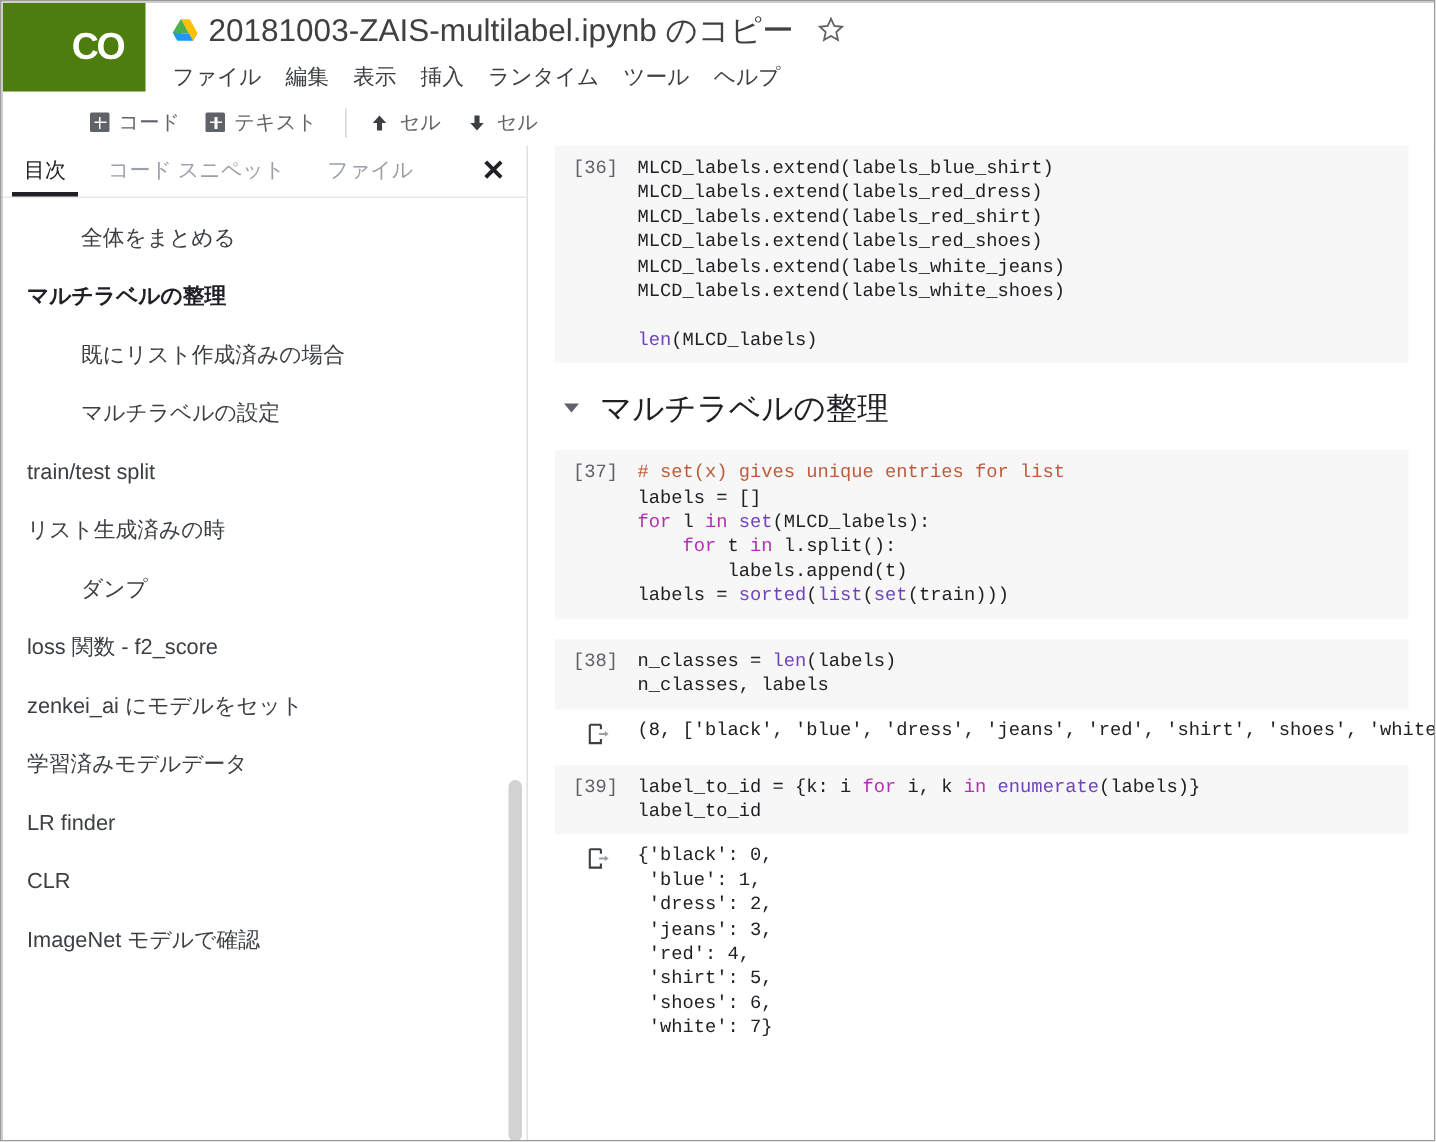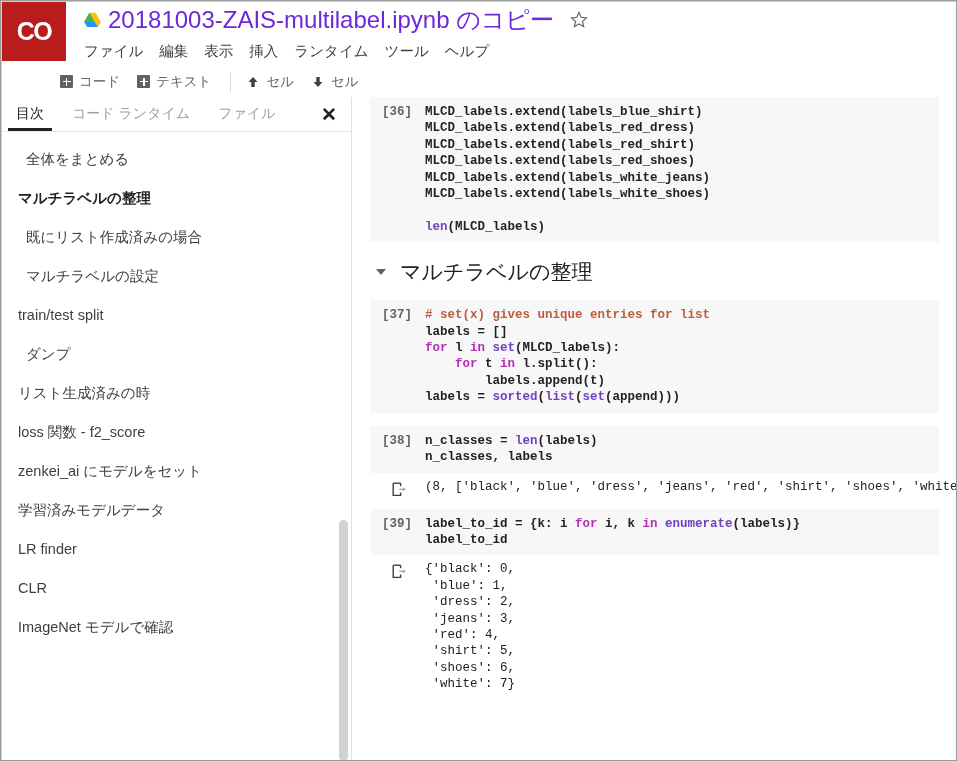--- a/index.html
+++ b/index.html
@@ -29,25 +29,26 @@
     left: 1px; top: 1px;
     width: 955px;
     height: 64px;
     background: #ffffff;
     display: flex;
     align-items: flex-start;
   }
   .logo-box {
     width: 64px;
     height: 59px;
-    background: #b91c1c;
+    background: #4d7c0f;
     display: flex;
     align-items: center;
     justify-content: center;
     flex: 0 0 auto;
+    padding-left: 31px;
   }
   .logo-text {
     color: #ffffff;
     font-family: "Liberation Sans", sans-serif;
     font-size: 25px;
     font-weight: bold;
     letter-spacing: -1.5px;
   }
   .title-area {
     flex: 1 1 auto;
@@ -59,22 +60,22 @@
     align-items: center;
     height: 30px;
   }
   .drive-icon {
     width: 17px;
     height: 16px;
     margin-right: 7px;
     flex: 0 0 auto;
   }
   .doc-title {
-    font-size: 24px;
-    color: #6d28d9;
+    font-size: 21px;
+    color: #404040;
     font-family: "Liberation Sans", sans-serif;
     white-space: nowrap;
   }
   .star-icon {
     margin-left: 16px;
     width: 18px;
     height: 18px;
     flex: 0 0 auto;
   }
   .menu-row {
@@ -218,21 +219,21 @@
     height: 39px;
     line-height: 39px;
     padding-left: 16px;
     white-space: nowrap;
     cursor: pointer;
     overflow: hidden;
     text-overflow: ellipsis;
     font-family: "Liberation Sans", sans-serif;
   }
   .toc-item.lvl1 { padding-left: 16px; }
-  .toc-item.lvl2 { padding-left: 24px; }
+  .toc-item.lvl2 { padding-left: 52px; }
   .toc-item.current { font-weight: bold; color: #202124; }
 
   .side-scroll-track {
     position: absolute;
     right: 1px;
     top: 35px;
     bottom: 0;
     width: 12px;
     background: #ffffff;
   }
@@ -259,21 +260,20 @@
 
   .cell {
     background: #f7f7f7;
     position: relative;
     padding: 7px 0 7px 0;
     margin: 0;
   }
   .cell-row {
     display: flex;
     align-items: flex-start;
-    font-weight: bold;
   }
   .cell-gutter {
     width: 55px;
     flex: 0 0 auto;
     text-align: left;
     padding-left: 12px;
     box-sizing: border-box;
     font-family: "Liberation Mono", monospace;
     font-size: 12.5px;
     color: #5f6368;
@@ -415,38 +415,38 @@
 
   <div class="body-area">
 
     <div class="sidebar">
 
       <div class="side-tabs">
         <div class="side-tab active">
           <span>目次</span>
         </div>
         <div class="side-tab">
-          <span>コード ランタイム</span>
+          <span>コード スニペット</span>
         </div>
         <div class="side-tab">
           <span>ファイル</span>
         </div>
         <div class="side-close">
           <span>✕</span>
         </div>
       </div>
 
       <div class="toc-list">
         <div class="toc-item lvl2">全体をまとめる</div>
         <div class="toc-item lvl1 current">マルチラベルの整理</div>
         <div class="toc-item lvl2">既にリスト作成済みの場合</div>
         <div class="toc-item lvl2">マルチラベルの設定</div>
         <div class="toc-item lvl1">train/test split</div>
+        <div class="toc-item lvl1">リスト生成済みの時</div>
         <div class="toc-item lvl2">ダンプ</div>
-        <div class="toc-item lvl1">リスト生成済みの時</div>
         <div class="toc-item lvl1">loss 関数 - f2_score</div>
         <div class="toc-item lvl1">zenkei_ai にモデルをセット</div>
         <div class="toc-item lvl0">学習済みモデルデータ</div>
         <div class="toc-item lvl0">LR finder</div>
         <div class="toc-item lvl1">CLR</div>
         <div class="toc-item lvl0">ImageNet モデルで確認</div>
       </div>
 
       <div class="side-scroll-track">
         <div class="side-scroll-thumb" style="top:388px; bottom:0;"></div>
@@ -477,21 +477,21 @@
         </div>
 
         <div class="cell">
           <div class="cell-row">
             <div class="cell-gutter">[37]</div>
             <pre class="code"><span class="c-com"># set(x) gives unique entries for list</span>
 <span>labels = []</span>
 <span class="c-kw">for</span><span> l </span><span class="c-kw">in</span><span> </span><span class="c-bi">set</span><span>(MLCD_labels):</span>
 <span>    </span><span class="c-kw">for</span><span> t </span><span class="c-kw">in</span><span> l.split():</span>
 <span>        labels.append(t)</span>
-<span>labels = </span><span class="c-bi">sorted</span><span>(</span><span class="c-bi">list</span><span>(</span><span class="c-bi">set</span><span>(append)))</span></pre>
+<span>labels = </span><span class="c-bi">sorted</span><span>(</span><span class="c-bi">list</span><span>(</span><span class="c-bi">set</span><span>(train)))</span></pre>
           </div>
         </div>
 
         <div class="gap"></div>
 
         <div class="cell">
           <div class="cell-row">
             <div class="cell-gutter">[38]</div>
             <pre class="code"><span>n_classes = </span><span class="c-bi">len</span><span>(labels)</span>
 <span>n_classes, labels</span></pre>

